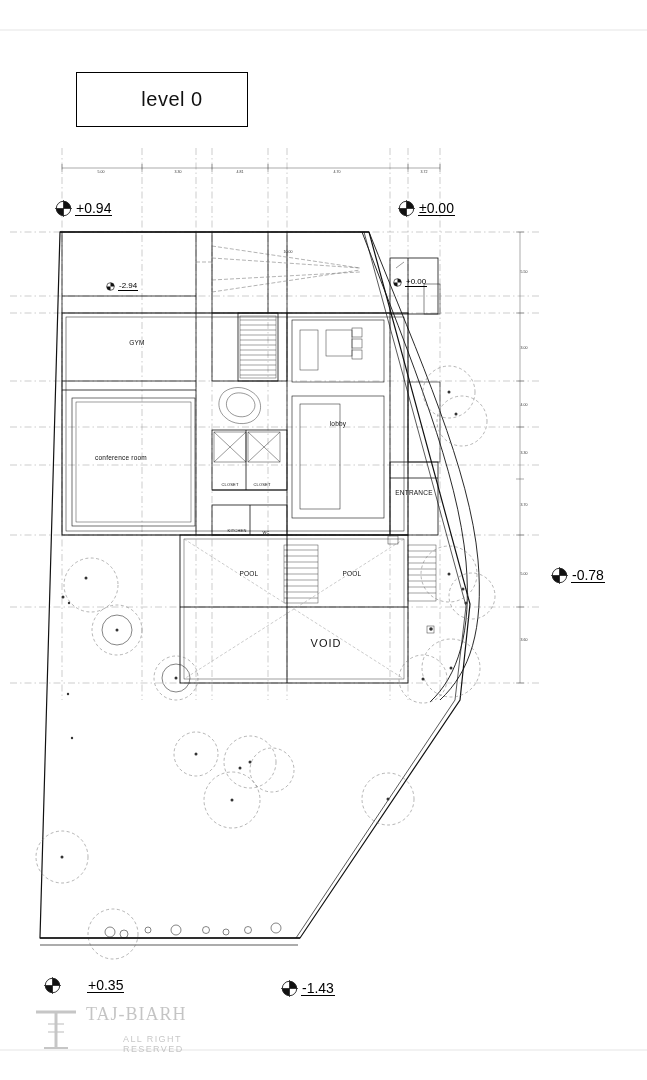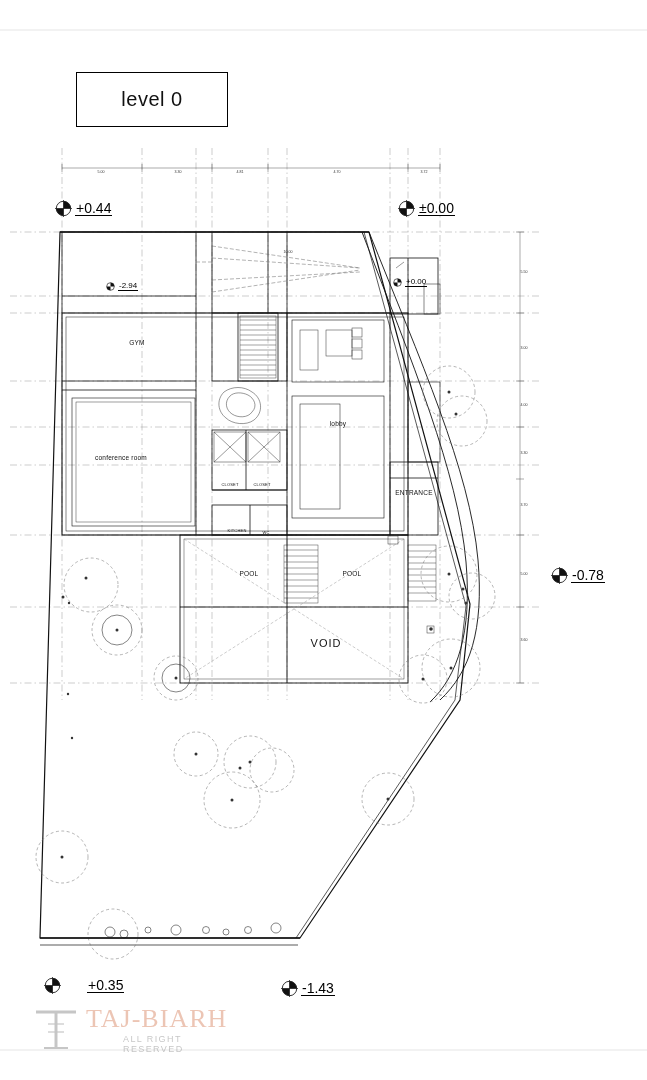--- a/index.html
+++ b/index.html
@@ -33,20 +33,21 @@
     position: absolute;
     left: 76px;
     top: 72px;
     width: 150px;
     height: 53px;
     border: 1px solid #000;
     background: #fff;
     display: flex;
     align-items: center;
     justify-content: center;
+    padding-left: 20px;
   }
   .title-box .label {
     font-size: 20px;
     letter-spacing: 0.5px;
     color: #111;
   }
   
   .lvl {
     position: absolute;
     display: flex;
@@ -101,24 +102,24 @@
     top: 1000px;
     width: 200px;
     height: 56px;
     opacity: .30;
     pointer-events: none;
   }
   .wm-text {
     position: absolute;
     left: 56px;
     top: 4px;
-    font-size: 26px;
+    font-size: 18px;
     font-family: "Liberation Serif", serif;
     letter-spacing: 1px;
-    color: #c2410c;
+    color: #404040;
   }
   .wm-sub {
     position: absolute;
     left: 58px;
     top: 34px;
     font-size: 9px;
     letter-spacing: 1.4px;
     color: #444;
     font-family: "Liberation Sans", sans-serif;
     margin-left: 35px;
@@ -414,21 +415,21 @@
   </div>
 
   <div class="lvl" style="left:55px; top:200px;">
     <svg class="lvl-sym" viewBox="0 0 20 20">
       <circle cx="10" cy="10" r="8.5" fill="#fff" stroke="#111" stroke-width="1"></circle>
       <path d="M10 1.5 A8.5 8.5 0 0 1 18.5 10 L10 10 Z" fill="#111"></path>
       <path d="M10 18.5 A8.5 8.5 0 0 1 1.5 10 L10 10 Z" fill="#111"></path>
       <line x1="10" y1="0" x2="10" y2="20" stroke="#111" stroke-width="0.8"></line>
       <line x1="0" y1="10" x2="20" y2="10" stroke="#111" stroke-width="0.8"></line>
     </svg>
-    <span class="txt">+0.44</span>
+    <span class="txt">+0.94</span>
   </div>
 
   <div class="lvl" style="left:398px; top:200px;">
     <svg class="lvl-sym" viewBox="0 0 20 20">
       <circle cx="10" cy="10" r="8.5" fill="#fff" stroke="#111" stroke-width="1"></circle>
       <path d="M10 1.5 A8.5 8.5 0 0 1 18.5 10 L10 10 Z" fill="#111"></path>
       <path d="M10 18.5 A8.5 8.5 0 0 1 1.5 10 L10 10 Z" fill="#111"></path>
       <line x1="10" y1="0" x2="10" y2="20" stroke="#111" stroke-width="0.8"></line>
       <line x1="0" y1="10" x2="20" y2="10" stroke="#111" stroke-width="0.8"></line>
     </svg>

